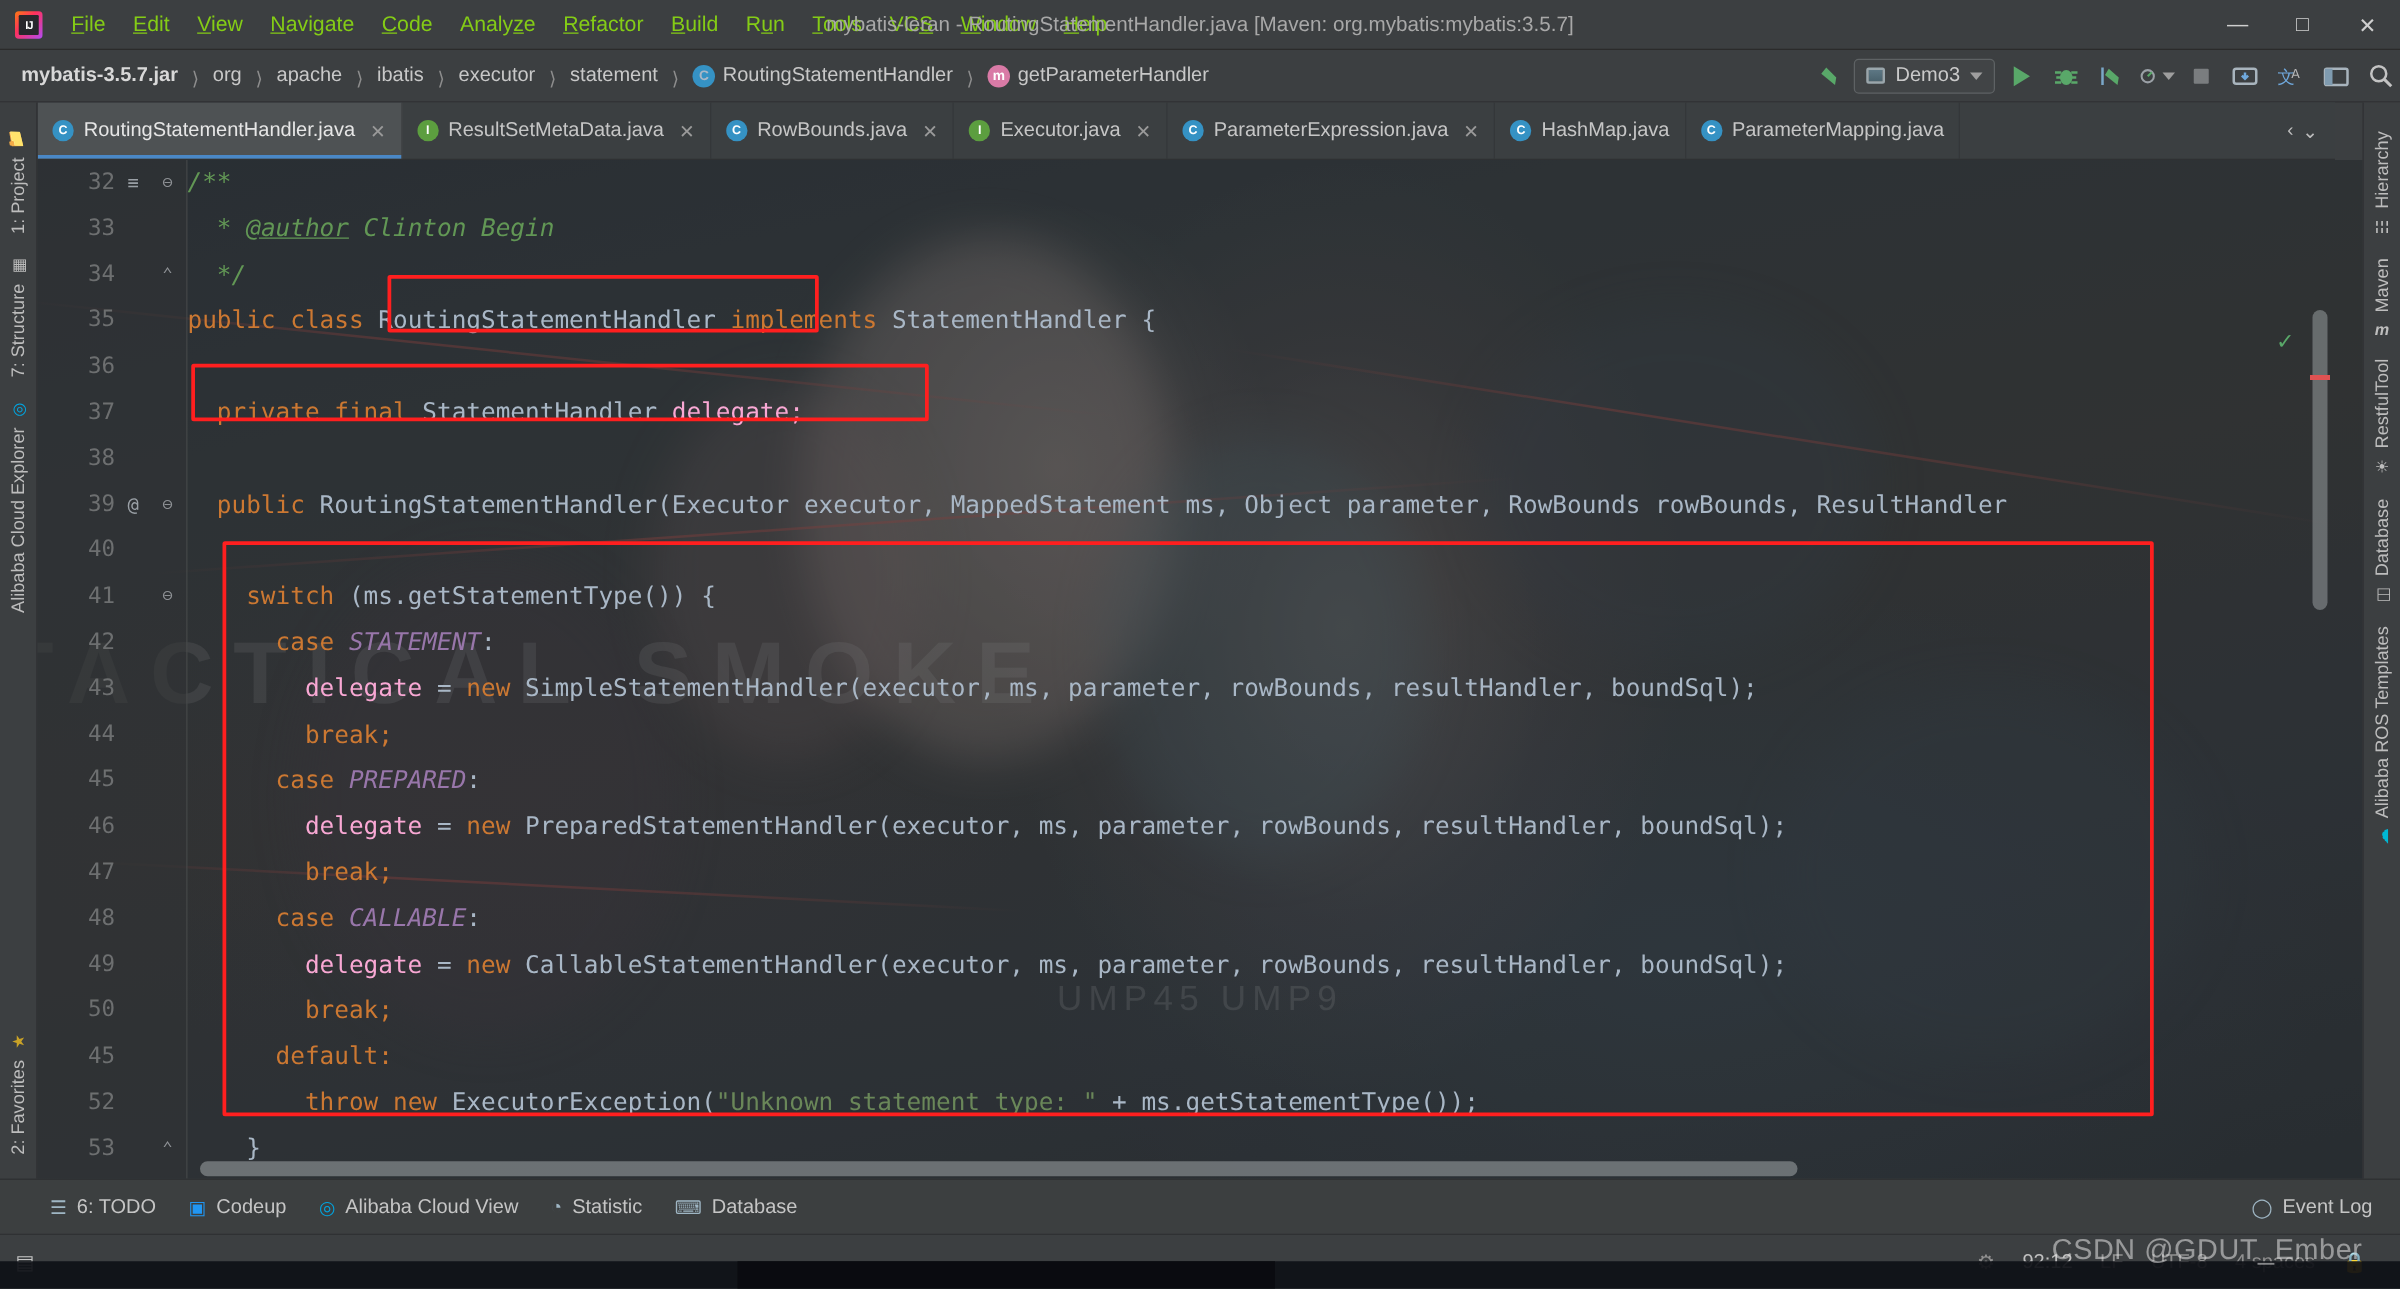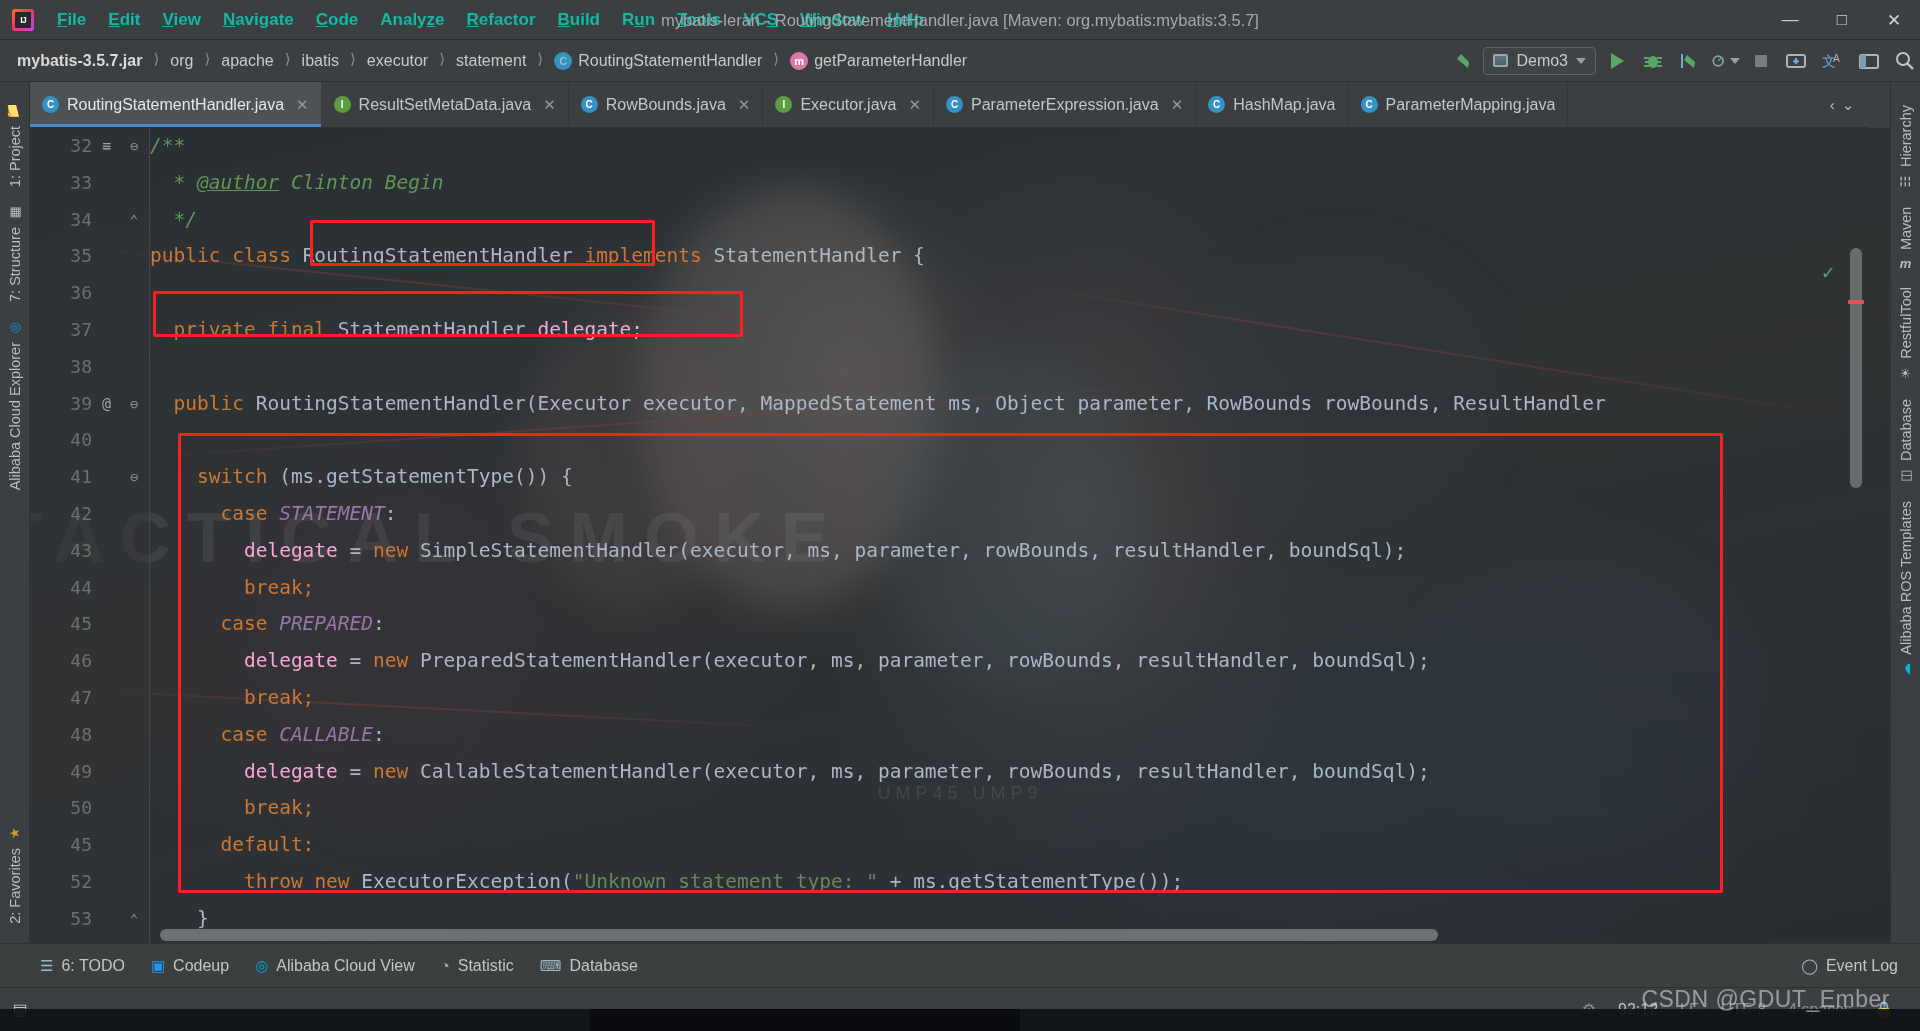--- a/index.html
+++ b/index.html
@@ -31,21 +31,21 @@
   }
   .wp-blob { position: absolute; border-radius: 50%; filter: blur(18px); }
   .wp-watermark {
     position: absolute; left: 0; right: 0; top: 370px;
     text-align: left; font-size: 70px; letter-spacing: 16px;
     color: rgba(225,225,225,0.16); font-weight: 700;
     font-family: "Liberation Sans", sans-serif; pointer-events: none;
   }
   .wp-sub {
     position: absolute; left: 0; right: 0; top: 655px;
-    text-align: center; font-size: 18px; letter-spacing: 5px;
+    text-align: center; font-size: 28px; letter-spacing: 5px;
     color: rgba(220,220,220,0.22); font-family: "Liberation Sans", sans-serif;
   }
 
   
   .scrim {
     position: absolute; left: 0; top: 128px; right: 0; bottom: 88px;
     background: rgba(38,42,46,0.46);
   }
 
   
@@ -60,21 +60,21 @@
     background: linear-gradient(135deg, #f97a12 0%, #fe315d 40%, #b24bf3 100%);
   }
   .ij-logo::after {
     content: "IJ"; position: absolute; inset: 3px;
     background: #27282c; color: #fff; font-size: 9px; font-weight: 700;
     display: flex; align-items: center; justify-content: center; border-radius: 1px;
     letter-spacing: -1px;
   }
   .menu-item {
     padding: 0 11px; height: 40px; line-height: 40px;
-    font-size: 17px; color: #14b8a6; cursor: default; white-space: nowrap; font-weight: bold;
+    font-size: 17px; color: #84cc16; cursor: default; white-space: nowrap;
   }
   .menu-item u { text-decoration: underline; }
   .win-title {
     position: absolute; left: 0; right: 0; top: 0; height: 40px;
     line-height: 40px; text-align: center; font-size: 16.5px;
     color: #a8a8a8; pointer-events: none; white-space: nowrap;
   }
   .win-ctrls {
     position: absolute; right: 0; top: 0; height: 40px; display: flex; z-index: 4;
   }
@@ -82,21 +82,21 @@
     width: 52px; height: 40px; display: flex; align-items: center; justify-content: center;
     color: #cfcfcf; font-size: 17px;
   }
 
   
   .navbar {
     position: absolute; left: 0; top: 40px; width: 1920px; height: 42px;
     display: flex; align-items: center; background: #3c3f41;
     border-bottom: 1px solid #2f3133;
   }
-  .crumbs { display: flex; align-items: flex-start; padding-left: 14px; flex: none; }
+  .crumbs { display: flex; align-items: flex-end; padding-left: 14px; flex: none; }
   .crumb {
     font-size: 16px; color: #c8c8c8; white-space: nowrap;
     display: flex; align-items: center; gap: 6px; padding: 2px 3px;
   }
   .crumb.first { font-weight: 700; color: #d8d8d8; }
   .crumb-sep { color: #8d8d8d; font-size: 15px; margin: 0 8px; }
   .ic-badge {
     width: 18px; height: 18px; border-radius: 50%; flex: none;
     display: flex; align-items: center; justify-content: center;
     font-size: 11px; color: #fff; font-weight: 700;

